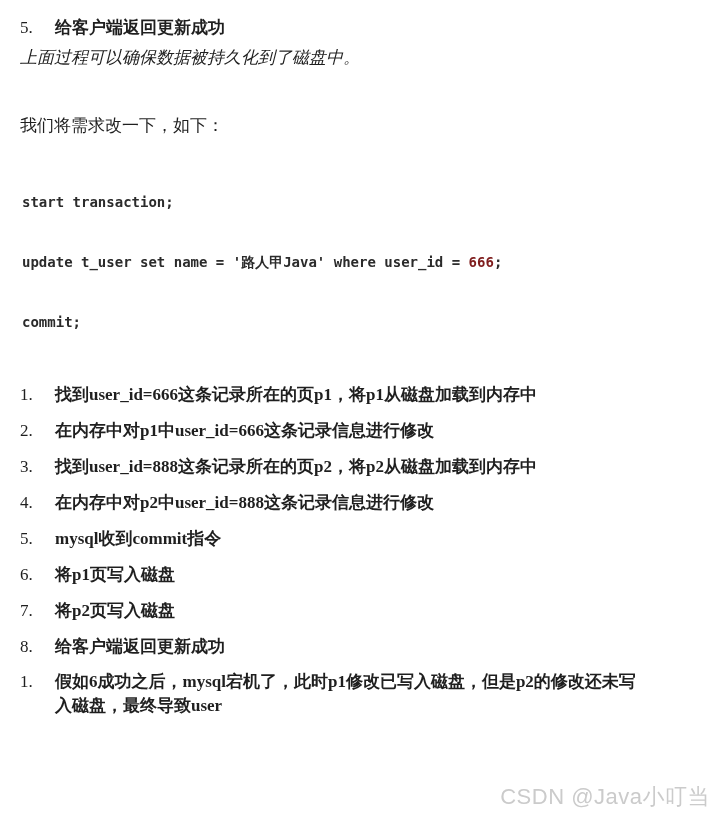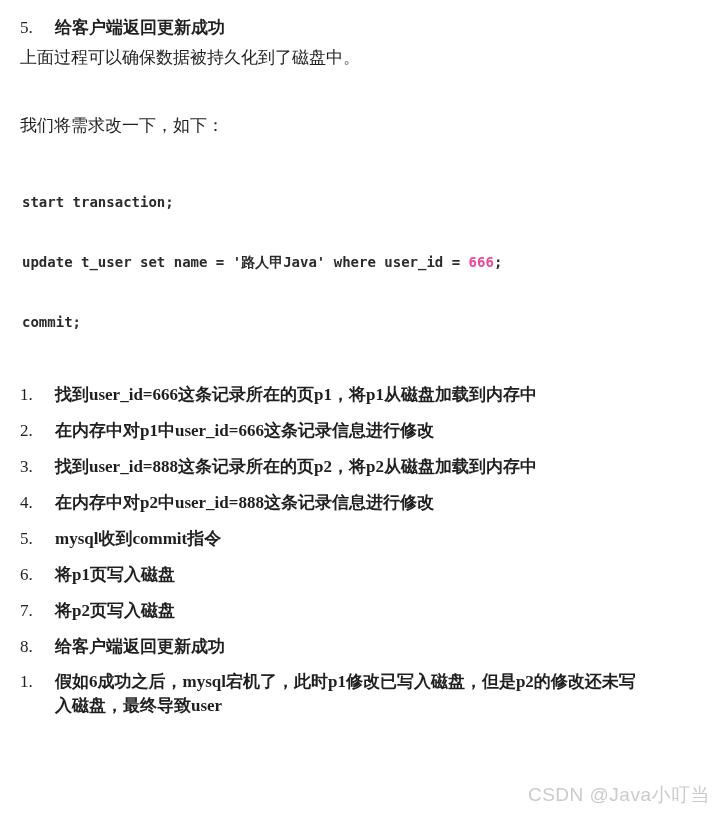--- a/index.html
+++ b/index.html
@@ -19,52 +19,52 @@
     height: 813px;
     padding: 18px 68px 0 20px;
     position: relative;
   }
   p { margin: 0; line-height: 20px; }
 
   .tail-item { display: flex; line-height: 20px; }
   .num { flex: none; width: 35px; }
   .txt { flex: 1; font-weight: bold; }
 
-  .para-persist   { margin-top: 10px; }
+  .para-persist   { margin-top: 10px; font-style: italic; }
   .para-change    { margin-top: 48px; }
 
   .code-block {
     margin: 16px 0 0 2px;
     font-family: "DejaVu Sans Mono", "Liberation Mono", monospace;
     font-size: 14px;
     line-height: 20px;
     color: #2b2b2b;
     white-space: pre;
     font-weight: bold;
   }
   .code-line { height: 20px; }
-  .seg-number { color: #ec4899; }
+  .seg-number { color: #7f1d1d; }
 
   .para-lead { margin-top: 7px; }
 
   .olist { margin-top: 13px; }
   .olist .li { display: flex; line-height: 20px; margin-bottom: 16px; }
   .olist .li:last-child { margin-bottom: 0; }
 
   .para-question { margin-top: 19px; }
 
   .problems { margin-top: 13px; }
   .problems .li { display: flex; line-height: 24px; }
 
   .watermark {
     position: absolute;
     top: 782px;
     right: 8px;
     font-family: "Liberation Sans", "DejaVu Sans", sans-serif;
-    font-size: 19px;
+    font-size: 22px;
     color: #cbcbcb;
     letter-spacing: 0.5px;
     text-align: center;
   }
 </style>
 </head>
 <body>
 
 <div class="page">
 

